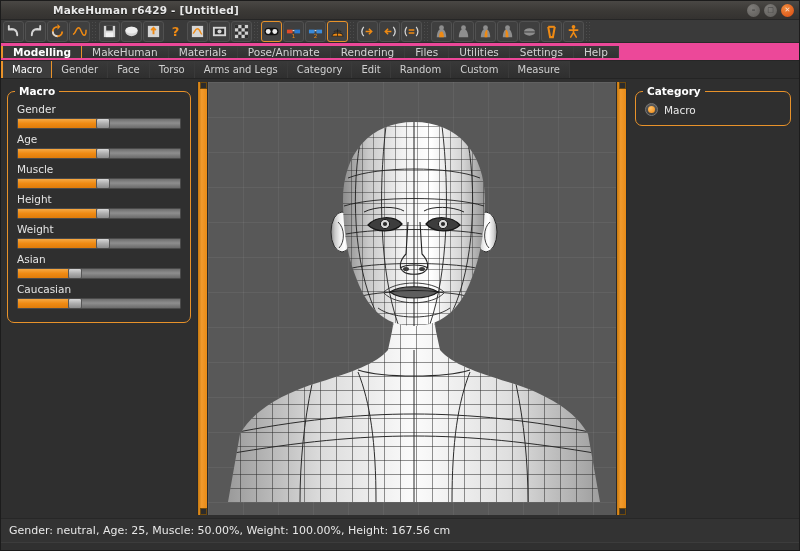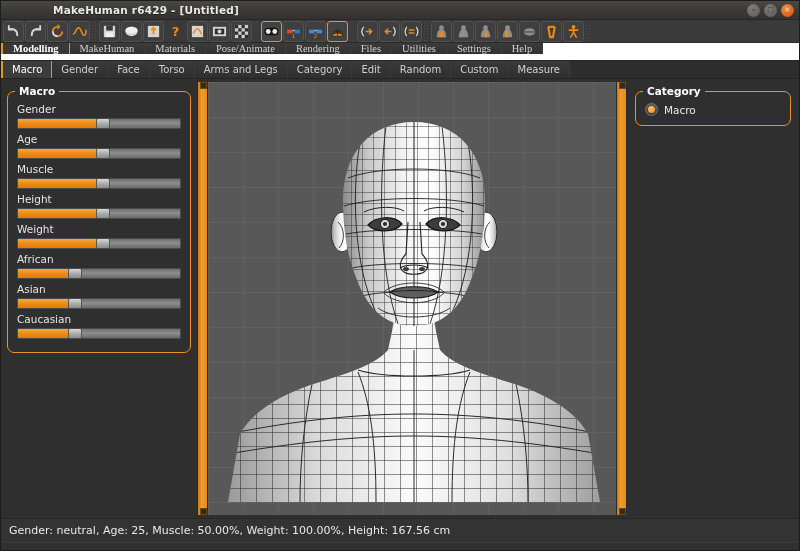--- a/index.html
+++ b/index.html
@@ -68,24 +68,23 @@
     display: flex; align-items: center; justify-content: center;
     background: transparent;
   }
   .tbtn.framed { border-color: #515151; background: #3f3f3f; }
   .tbtn.active { border-color: #e8922a; background: #434343; }
   .tbtn svg { display: block; }
 
   
   .maintabs {
     height: 18px; flex: 0 0 18px;
-    background: #ffffff;
-    display: flex; align-items: flex-start;
+    background: #ec4899;
+    display: flex; align-items: center;
     border-bottom: 1px solid #262626;
-    font-family: Liberation Serif, serif;
   }
   .mtab {
     padding: 0 10px;
     display: flex; align-items: center;
     font-size: 10.5px; color: #d2d2d2;
     border-right: 1px solid #3c3c3c;
     background: linear-gradient(to bottom, #3b3b3b, #313131);
   }
   .mtab.active {
     color: #ffffff; font-weight: bold;
@@ -491,27 +490,20 @@
               <div class="slider-track">
                 <div class="slider-fill" style="width: 50%;"></div>
                 <div class="slider-handle" style="left: calc(50% - 2px);"></div>
               </div>
             </div>
             <div class="slider-row">
               <div class="slider-label">Weight</div>
               <div class="slider-track">
                 <div class="slider-fill" style="width: 50%;"></div>
                 <div class="slider-handle" style="left: calc(50% - 2px);"></div>
-              </div>
-            </div>
-            <div class="slider-row">
-              <div class="slider-label">African</div>
-              <div class="slider-track">
-                <div class="slider-fill" style="width: 33%;"></div>
-                <div class="slider-handle" style="left: calc(33% - 2px);"></div>
               </div>
             </div>
             <div class="slider-row">
               <div class="slider-label">Asian</div>
               <div class="slider-track">
                 <div class="slider-fill" style="width: 33%;"></div>
                 <div class="slider-handle" style="left: calc(33% - 2px);"></div>
               </div>
             </div>
             <div class="slider-row">

